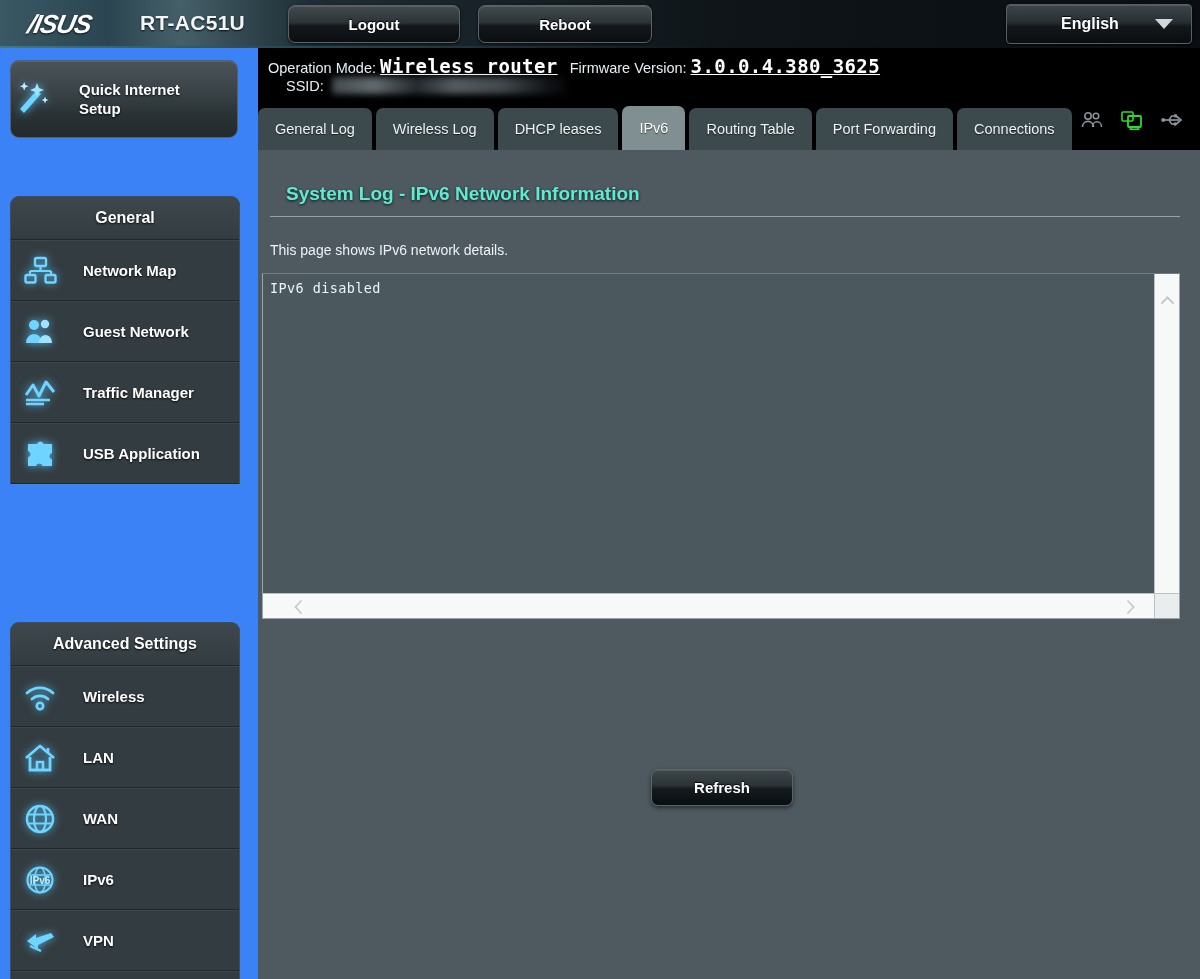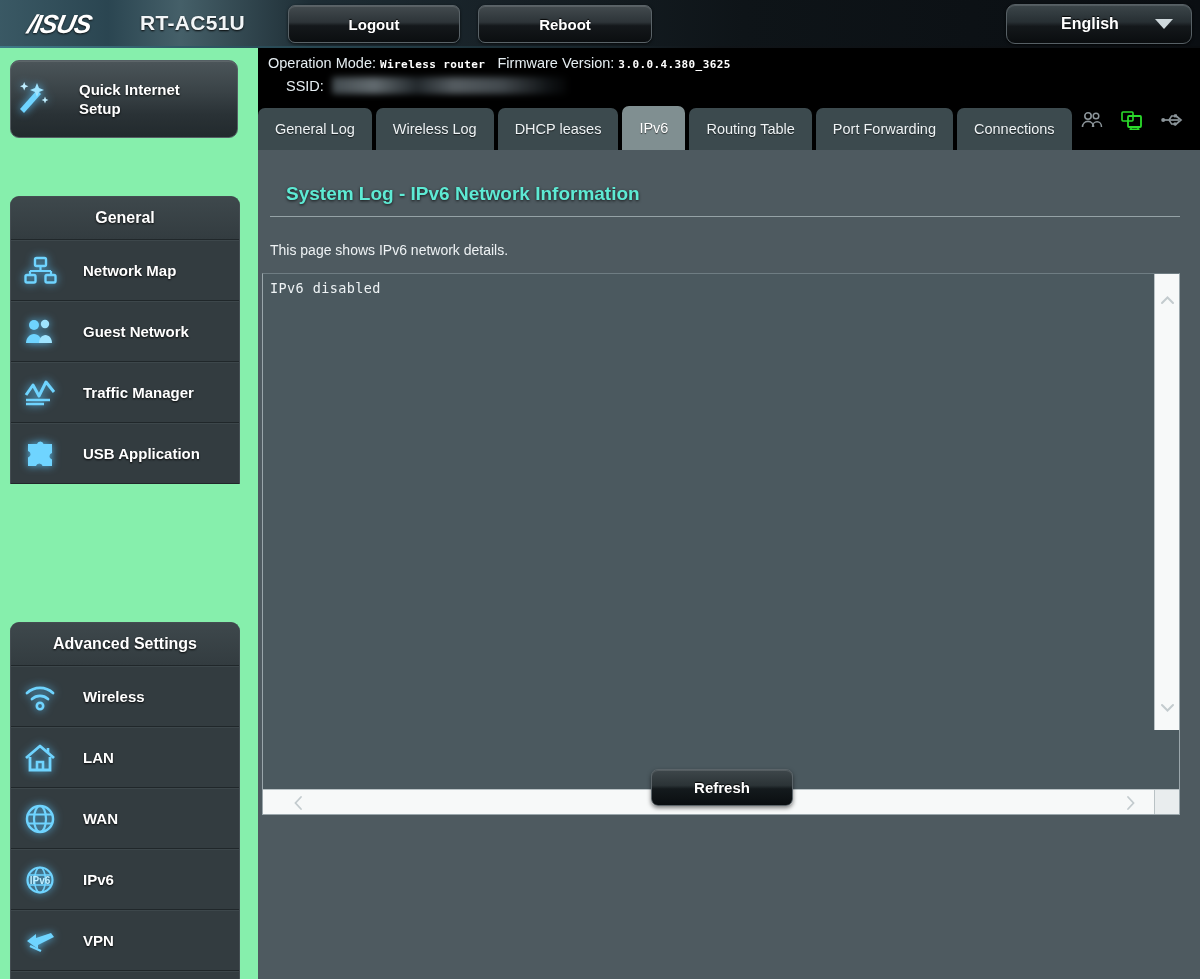--- a/index.html
+++ b/index.html
@@ -52,21 +52,21 @@
     display:flex; align-items:center; justify-content:center;
     text-shadow:0 -1px 1px rgba(0,0,0,0.9);
     box-shadow: inset 0 1px 0 rgba(255,255,255,0.12), 0 1px 3px rgba(0,0,0,0.7);
     cursor:pointer;
   }
   #logout-btn{ left:288px; width:172px; }
   #reboot-btn{ left:478px; width:174px; }
 
   #lang-select{
     position:absolute; right:8px; top:4px; width:186px; height:40px;
-    border-radius:9px;
+    border-radius:4px;
     background: linear-gradient(180deg,#3c464a 0%, #272f33 45%, #14181b 56%, #0a0d0f 100%);
     border:1px solid #576065;
     display:flex; align-items:center;
     box-shadow: inset 0 1px 0 rgba(255,255,255,0.12), 0 1px 3px rgba(0,0,0,0.8);
     cursor:pointer;
   }
   #lang-select .lang-label{
     flex:1; text-align:center; color:#ffffff; font-size:16px; font-weight:bold;
     text-shadow:0 -1px 1px rgba(0,0,0,0.9); padding-left:18px;
   }
@@ -79,21 +79,21 @@
   #info-strip{
     position:absolute; left:258px; top:48px; width:942px; height:58px;
     background:#000;
     color:#e6eef2;
   }
   #op-line{
     position:absolute; left:10px; top:7px; font-size:14.5px; white-space:nowrap;
   }
   #op-line .val{
     font-family:"DejaVu Sans Mono", monospace;
-    font-weight:bold; color:#ffffff; font-size:11px;
+    font-weight:bold; text-decoration:underline; color:#ffffff; font-size:19px;
     letter-spacing:0.4px;
   }
   #ssid-line{
     position:absolute; left:10px; top:29px; font-size:14.5px; display:flex; align-items:center;margin-left:18px;
   }
   #ssid-redacted{
     display:inline-block; width:235px; height:17px; margin-left:8px;
     background: linear-gradient(90deg, rgba(120,134,142,0.55) 0%, rgba(150,163,170,0.65) 18%,
       rgba(70,82,90,0.5) 36%, rgba(140,152,160,0.6) 52%, rgba(120,132,140,0.55) 72%,
       rgba(40,48,54,0.4) 92%, rgba(20,24,28,0.2) 100%);
@@ -120,21 +120,21 @@
   }
   .tab.active{
     background:#808f91;
     color:#ffffff;
     height:44px;
   }
 
   
   #sidebar{
     position:absolute; left:0; top:48px; width:258px; height:931px;
-    background:#86efac;
+    background:#3b82f6;
     overflow:hidden;
   }
   #qis-btn{
     position:absolute; left:10px; top:12px; width:228px; height:78px;
     border-radius:9px;
     background: linear-gradient(180deg,#4b5559 0%,#3a4347 40%,#2a3236 70%,#222a2d 100%);
     border:1px solid #555f64;
     display:flex; align-items:center; cursor:pointer;
     box-shadow: inset 0 1px 0 rgba(255,255,255,0.10);
   }
@@ -187,21 +187,21 @@
   }
   #title-rule{
     position:absolute; left:12px; top:66px; width:910px; height:1px;
     background:#95a2a6;
   }
   #page-desc{
     position:absolute; left:12px; top:92px;
     font-size:14px; color:#eef2f4;
   }
   #log-box{
-    position:absolute; left:4px; top:123px; width:918px; height:542px;
+    position:absolute; left:4px; top:123px; width:918px; height:346px;
     background:#4b595f;
     border:1px solid #9aa6ab;
     border-top-color:#6f7d83;
     overflow:hidden;
     padding-left:36px;
   }
   #log-text{
     position:absolute; left:7px; top:6px;
     font-family:"DejaVu Sans Mono", monospace;
     font-size:13.5px; color:#eef3f5; white-space:pre;

